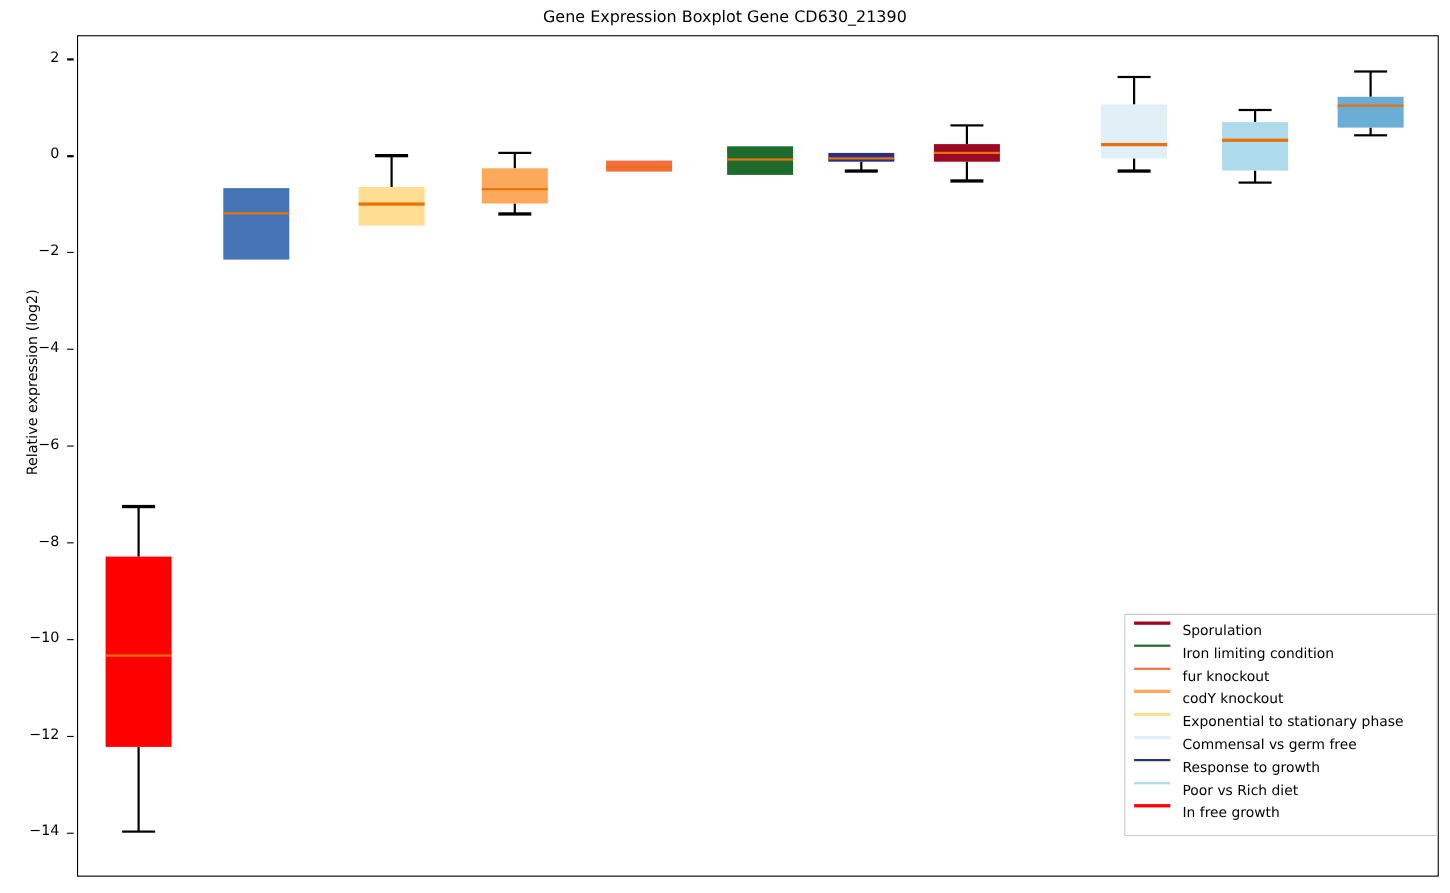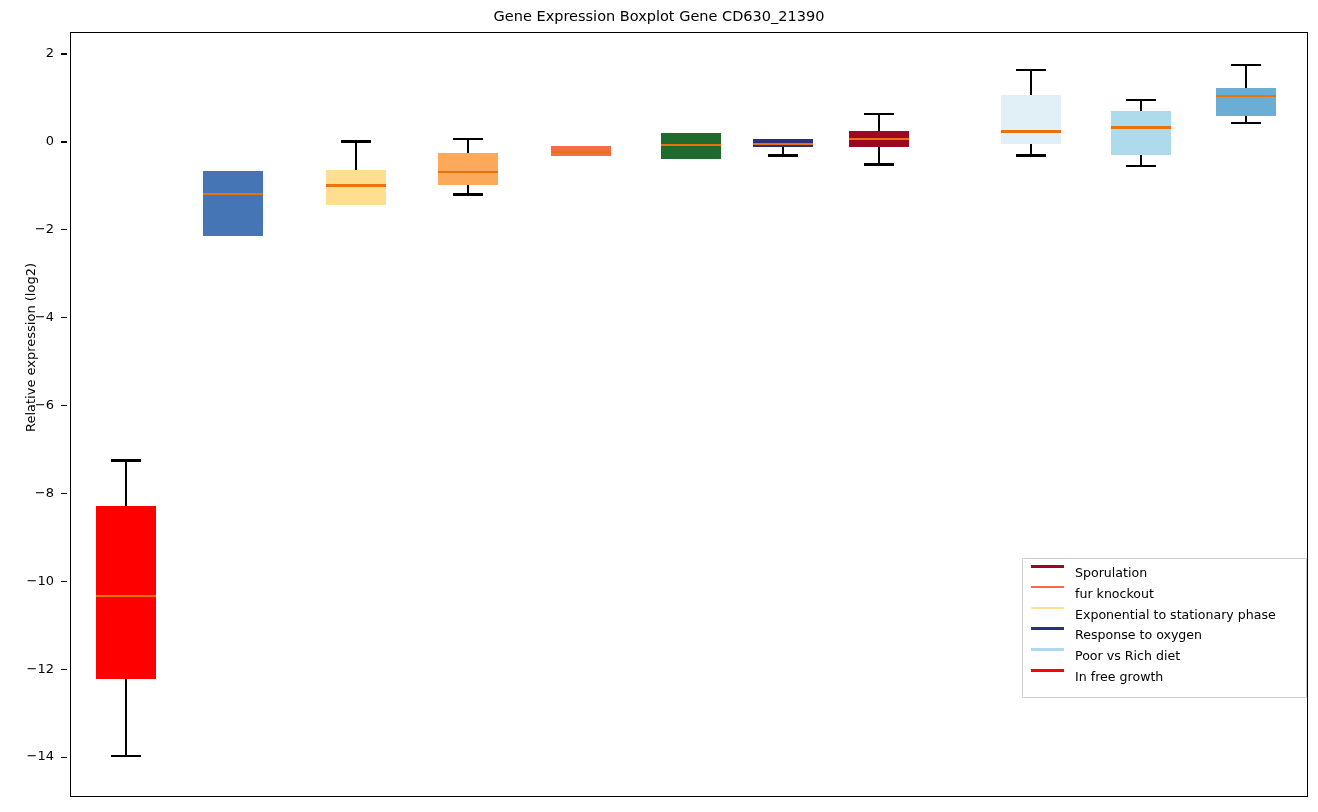--- a/index.html
+++ b/index.html
@@ -251,30 +251,42 @@
         </div>
       </div>
   </div>
 
   <div id="legend">
       <div class="legend-item">
         <span class="legend-swatch" style="background: rgb(156, 8, 36);"></span>
         <span class="legend-label">Sporulation</span>
       </div>
       <div class="legend-item">
+        <span class="legend-swatch" style="background: rgb(31, 107, 46);"></span>
+        <span class="legend-label">Iron limiting condition</span>
+      </div>
+      <div class="legend-item">
         <span class="legend-swatch" style="background: rgb(244, 109, 67);"></span>
         <span class="legend-label">fur knockout</span>
       </div>
       <div class="legend-item">
+        <span class="legend-swatch" style="background: rgb(252, 169, 92);"></span>
+        <span class="legend-label">codY knockout</span>
+      </div>
+      <div class="legend-item">
         <span class="legend-swatch" style="background: rgb(255, 221, 145);"></span>
         <span class="legend-label">Exponential to stationary phase</span>
       </div>
       <div class="legend-item">
+        <span class="legend-swatch" style="background: rgb(225, 239, 246);"></span>
+        <span class="legend-label">Commensal vs germ free</span>
+      </div>
+      <div class="legend-item">
         <span class="legend-swatch" style="background: rgb(41, 48, 127);"></span>
-        <span class="legend-label">Response to oxygen</span>
+        <span class="legend-label">Response to growth</span>
       </div>
       <div class="legend-item">
         <span class="legend-swatch" style="background: rgb(174, 219, 235);"></span>
         <span class="legend-label">Poor vs Rich diet</span>
       </div>
       <div class="legend-item">
         <span class="legend-swatch" style="background: rgb(255, 0, 0);"></span>
         <span class="legend-label">In free growth</span>
       </div>
     </div>

